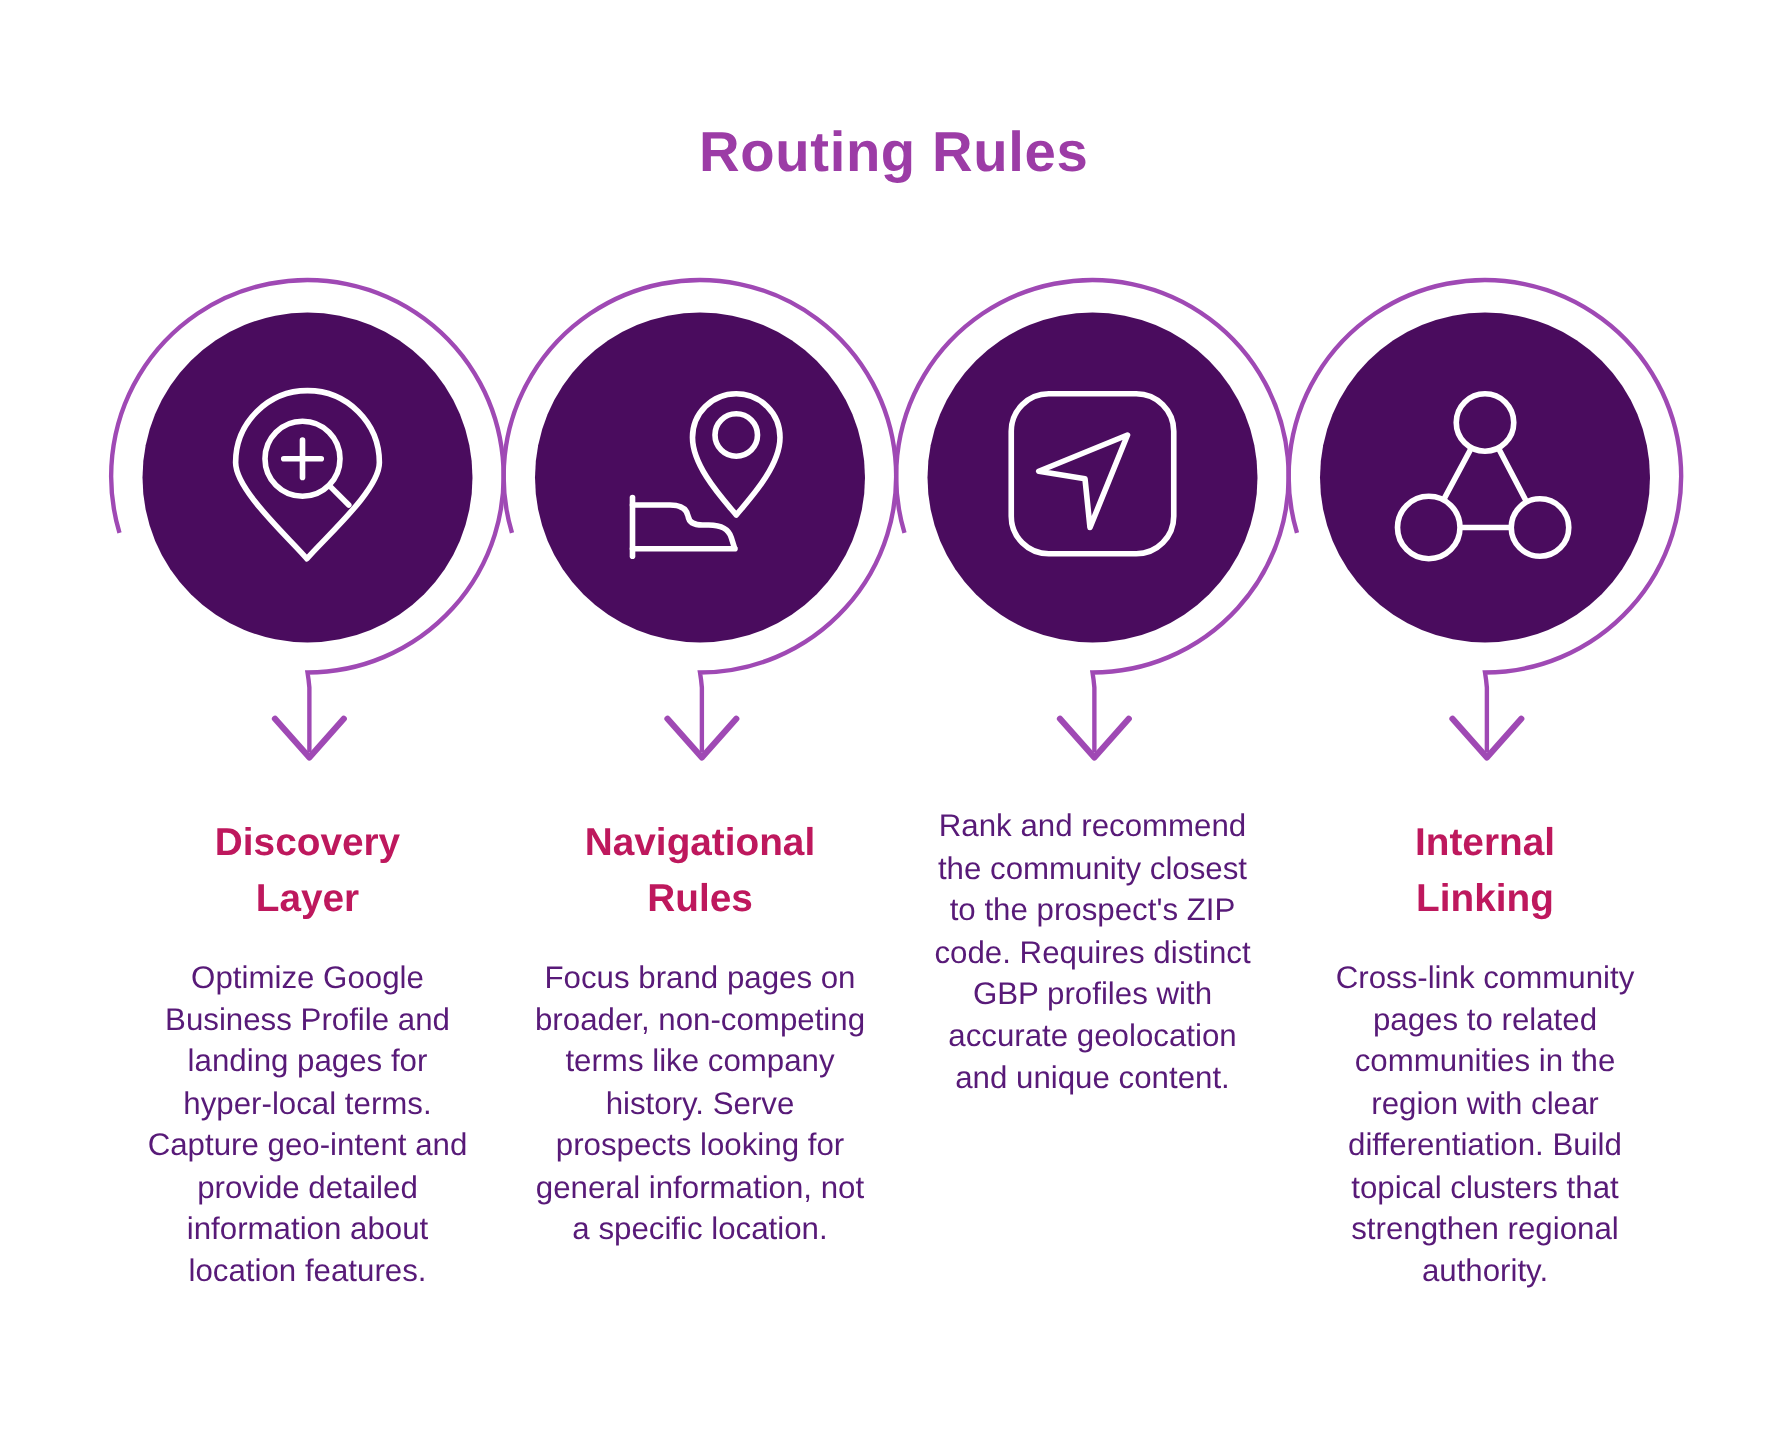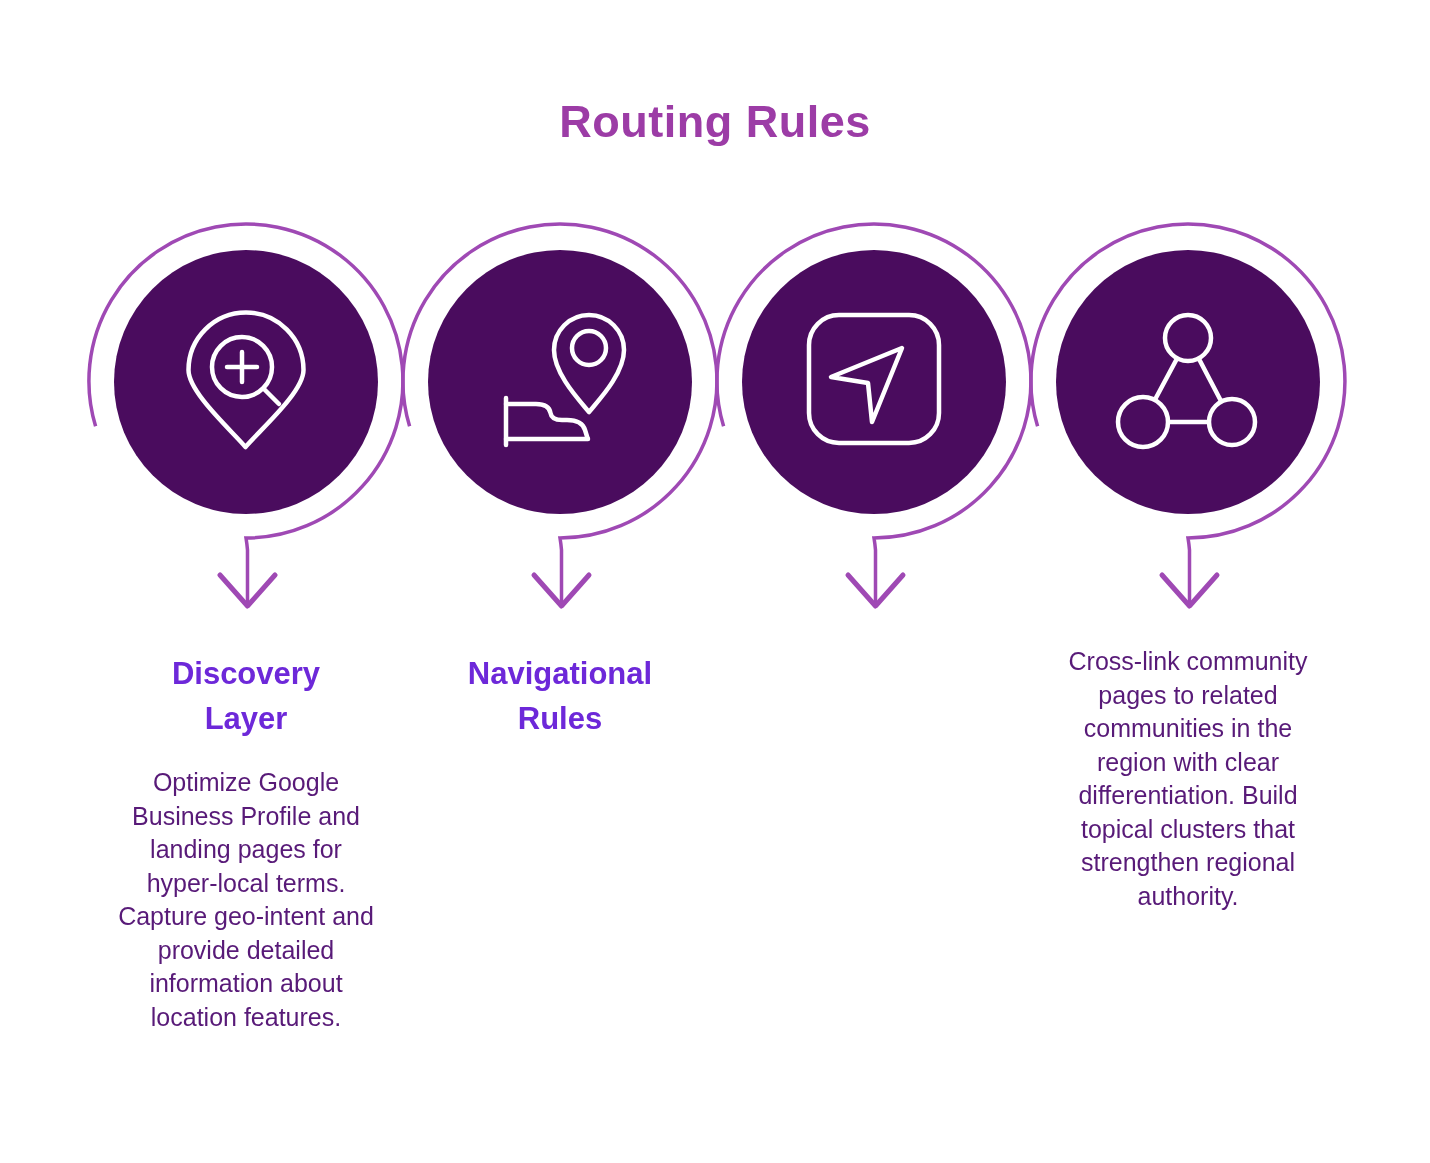--- a/index.html
+++ b/index.html
@@ -58,21 +58,21 @@
     stroke-linejoin: round;
   }
   .icon .node { fill: #4A0C5E; }
 
   .step-heading {
     margin: 31px 0 0 0;
     max-width: 212px;
     font-size: 31px;
     line-height: 45px;
     font-weight: bold;
-    color: #6d28d9;
+    color: #be185d;
     text-align: center;
   }
   .step-desc {
     margin: 25px 0 6px 0;
     max-width: 266px;
     font-size: 25px;
     line-height: 33.5px;
     color: #581A78;
     text-align: center;
   }
@@ -109,43 +109,46 @@
         <circle class="disc" cx="157" cy="162" r="132"></circle>
         <g class="icon">
           <path d="M186,192 C177,181 151,154 151,130 A35,35 0 1 1 221,130 C221,154 195,181 186,192 Z"></path>
           <circle cx="186" cy="128" r="17"></circle>
           <path d="M103,178 V225"></path>
           <path d="M103,184 H133 Q146,184 147.5,193 Q148.5,200 159,200 H164 Q179,200 182,210 L184.5,218"></path>
           <path d="M103,219 H185"></path>
         </g>
       </svg>
       <h2 class="step-heading">Navigational Rules</h2>
+      <p class="step-desc">Focus brand pages on broader, non-competing terms like company history. Serve prospects looking for general information, not a specific location.</p>
     </div>
 
     <div class="step">
       <svg class="badge" width="314" height="400" viewBox="0 0 314 400">
         <path class="swirl" d="M6.6,206.3 A157,157 0 1 1 157,318 Q158,324 158.5,330 L158.5,382"></path>
         <path class="swirl-arrowhead" d="M131,355 L158.5,386 L186,355"></path>
         <circle class="disc" cx="157" cy="162" r="132"></circle>
         <g class="icon">
           <rect x="92" y="95" width="130" height="128" rx="30"></rect>
           <path d="M185,128 L114,157 L151,163 L155,202 Z"></path>
         </g>
       </svg>
+      <p class="step-desc">Rank and recommend the community closest to the prospect's ZIP code. Requires distinct GBP profiles with accurate geolocation and unique content.</p>
     </div>
 
     <div class="step">
       <svg class="badge" width="314" height="400" viewBox="0 0 314 400">
         <path class="swirl" d="M6.6,206.3 A157,157 0 1 1 157,318 Q158,324 158.5,330 L158.5,382"></path>
         <path class="swirl-arrowhead" d="M131,355 L158.5,386 L186,355"></path>
         <circle class="disc" cx="157" cy="162" r="132"></circle>
         <g class="icon">
           <path d="M157,118 L112,202 M157,118 L201,202 M112,202 L201,202"></path>
           <circle class="node" cx="157" cy="118" r="23"></circle>
           <circle class="node" cx="112" cy="202" r="25"></circle>
           <circle class="node" cx="201" cy="202" r="23"></circle>
         </g>
       </svg>
+      <h2 class="step-heading">Internal Linking</h2>
       <p class="step-desc">Cross-link community pages to related communities in the region with clear differentiation. Build topical clusters that strengthen regional authority.</p>
     </div>
 
   </div>
 </div>
 
 </body></html>

